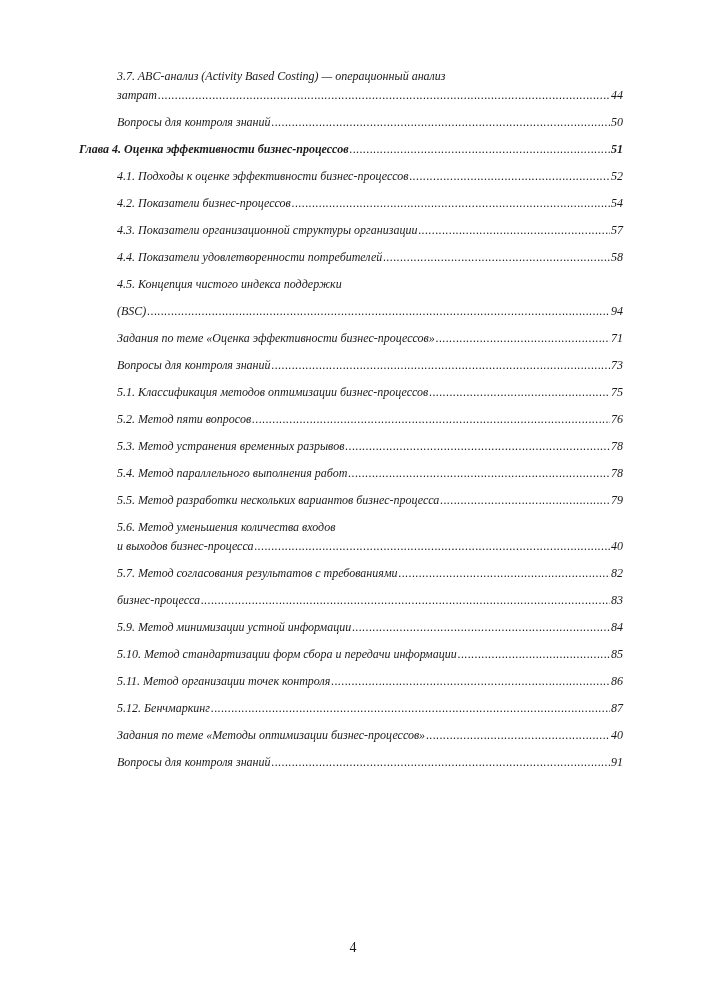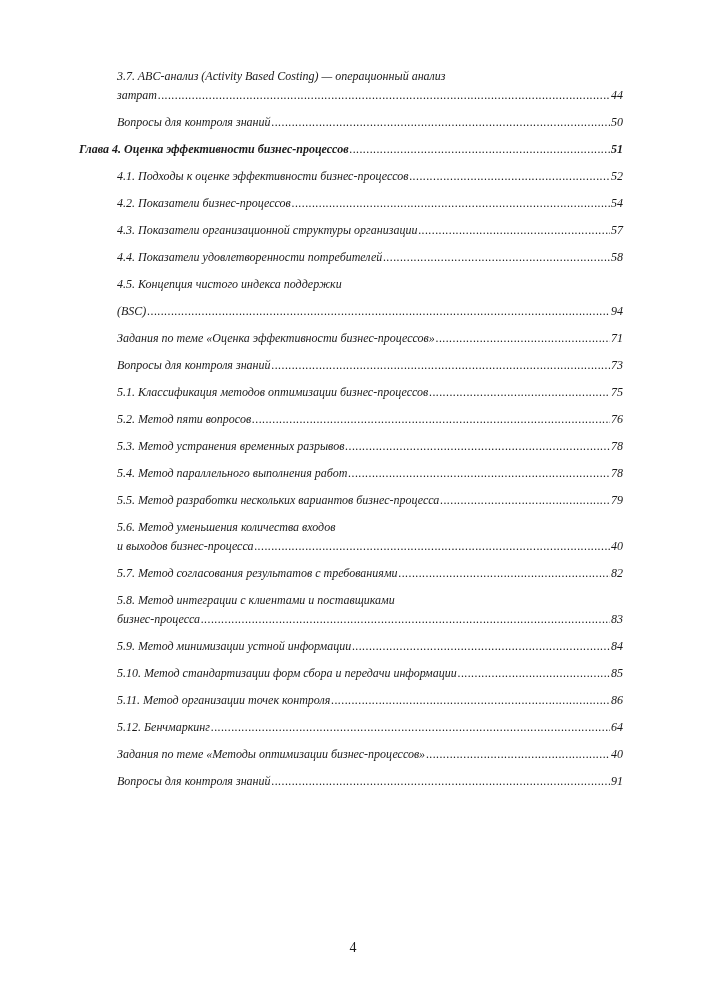--- a/index.html
+++ b/index.html
@@ -159,21 +159,20 @@
       </div>
     </div>
     <div class="entry sub">
       <div class="line">
         <span class="text">5.7. Метод согласования результатов с требованиями</span>
         <span class="dots"></span>
         <span class="page">82</span>
       </div>
     </div>
     <div class="entry sub">
-      <span class="pre">5.8. Метод интеграции с клиентами и поставщиками</span>
       <div class="line">
         <span class="text">бизнес-процесса</span>
         <span class="dots"></span>
         <span class="page">83</span>
       </div>
     </div>
     <div class="entry sub">
       <div class="line">
         <span class="text">5.9. Метод минимизации устной информации</span>
         <span class="dots"></span>
@@ -191,21 +190,21 @@
       <div class="line">
         <span class="text">5.11. Метод организации точек контроля</span>
         <span class="dots"></span>
         <span class="page">86</span>
       </div>
     </div>
     <div class="entry sub">
       <div class="line">
         <span class="text">5.12. Бенчмаркинг</span>
         <span class="dots"></span>
-        <span class="page">64</span>
+        <span class="page">87</span>
       </div>
     </div>
     <div class="entry sub">
       <div class="line">
         <span class="text">Задания по теме «Методы оптимизации бизнес-процессов»</span>
         <span class="dots"></span>
         <span class="page">40</span>
       </div>
     </div>
     <div class="entry sub">

